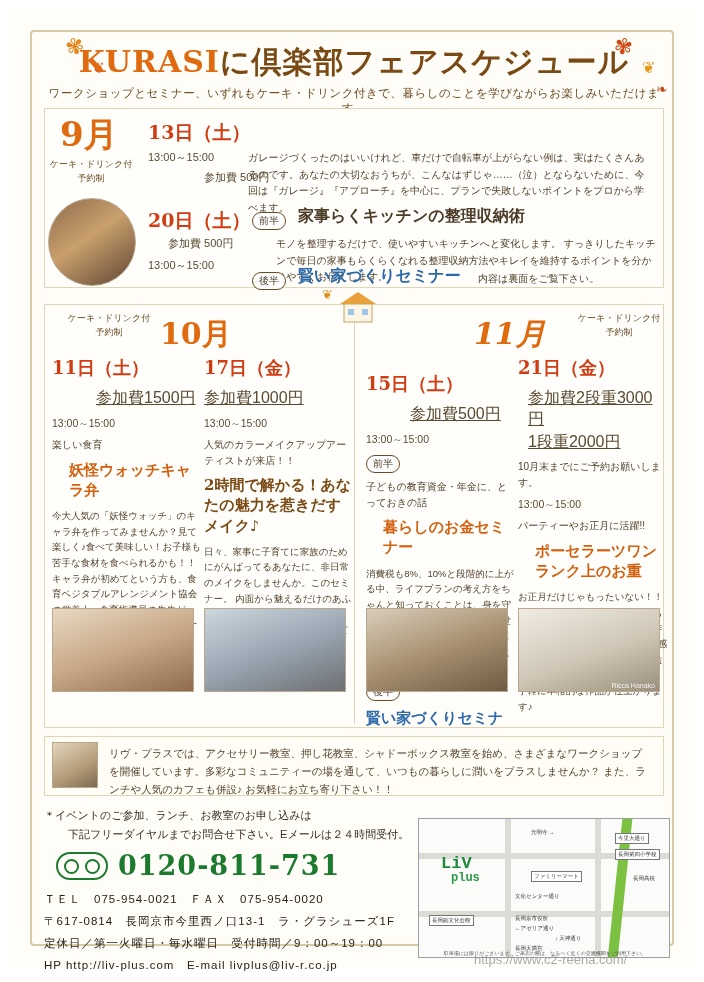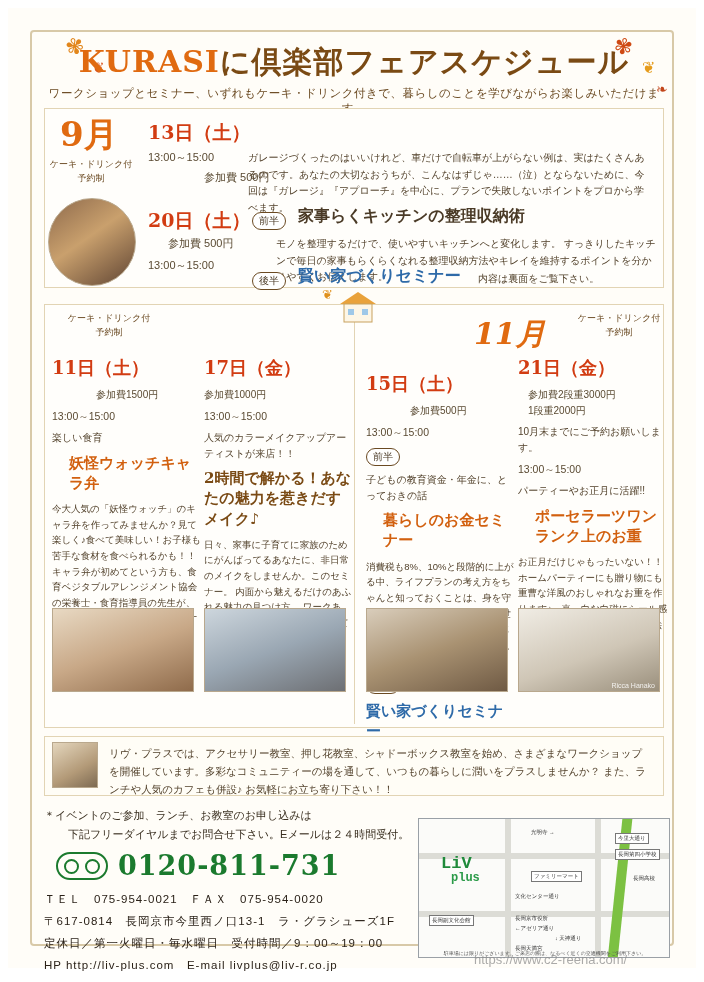--- a/index.html
+++ b/index.html
@@ -120,21 +120,21 @@
   .nov-cake{left:556px;top:304px;width:110px;}
   .oct-month{position:absolute;left:152px;top:306px;font-size:30px;}
   .nov-month{position:absolute;left:466px;top:306px;font-size:30px;font-style:italic;}
 
   .col{position:absolute;width:150px;}
   .c1{left:44px;top:348px;}
   .c2{left:196px;top:348px;}
   .c3{left:358px;top:364px;}
   .c4{left:510px;top:348px;}
   .col .cdate{font-family:"DejaVu Serif",serif;color:#d23c12;font-weight:bold;font-size:18px;}
-  .col .cfee{font-size:10px;color:#5a4a32;margin-top:8px;}
+  .col .cfee{font-size:16px;color:#5a4a32;margin-top:8px;text-decoration:underline;}
   .col .ctime{font-size:10.5px;color:#5a4a32;margin-top:8px;}
   .col .clead{font-size:10px;color:#53422c;margin-top:6px;line-height:1.55;}
   .col .ctitle{
     font-family:"DejaVu Serif",serif;font-weight:bold;font-size:15px;
     margin-top:7px;line-height:1.35;
   }
   .t-orange{color:#d2600f;margin-left:17px;}
   .t-blue{color:#2e6aa8;}
   .t-brown{color:#7a4a14;}
   .col .cbody{font-size:9.5px;color:#53422c;margin-top:8px;line-height:1.65;}
@@ -269,20 +269,21 @@
     </div>
 
     <div class="cake-note oct-cake">
       <div>ケーキ・ドリンク付</div>
       <div>予約制</div>
     </div>
     <div class="cake-note nov-cake">
       <div>ケーキ・ドリンク付</div>
       <div>予約制</div>
     </div>
+    <div class="month-big oct-month">10月</div>
     <div class="month-big nov-month">11月</div>
 
     <div class="col c1">
       <div class="cdate">11日（土）</div>
       <div class="cfee">参加費1500円</div>
       <div class="ctime">13:00～15:00</div>
       <div class="clead">楽しい食育</div>
       <div class="ctitle t-orange">妖怪ウォッチキャラ弁</div>
       <div class="cbody">今大人気の「妖怪ウォッチ」のキャラ弁を作ってみませんか？見て楽しく♪食べて美味しい！お子様も苦手な食材を食べられるかも！！
 キャラ弁が初めてという方も、食育ベジタブルアレンジメント協会の栄養士・食育指導員の先生が、ていねいに楽しく教えてくれますよ。

